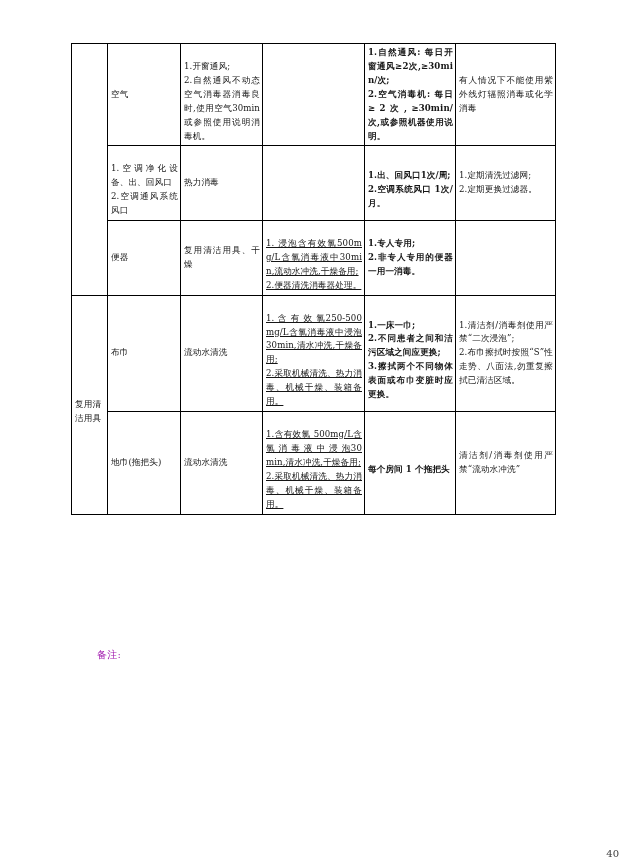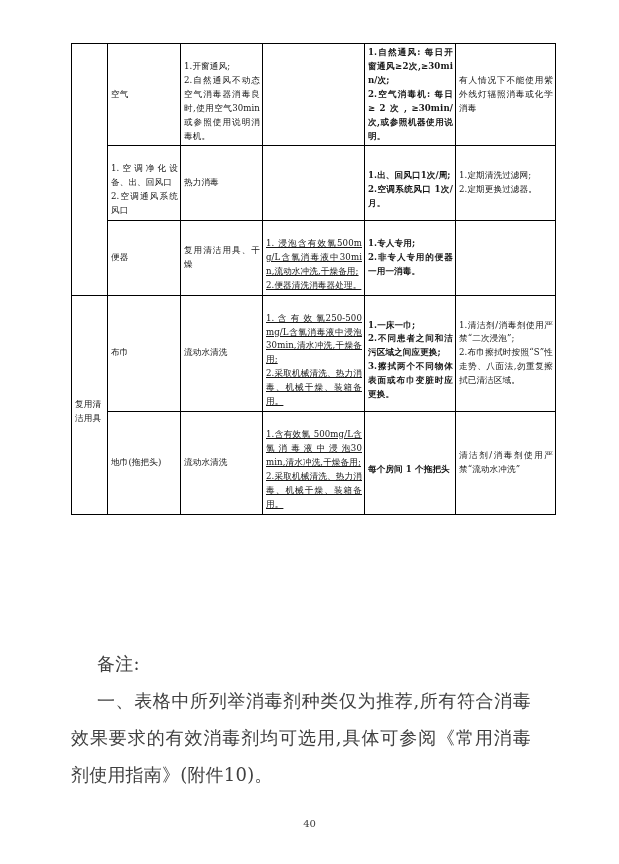--- a/index.html
+++ b/index.html
@@ -71,39 +71,39 @@
 
   
   .bleed { position: relative; }
 
   
   #notes {
     position: absolute;
     left: 71px;
     top: 645px;
     width: 460px;
-    font-size: 18px;
+    font-size: 10px;
     line-height: 2.06;
-    color: #404040;
+    color: #a21caf;
     font-family: "DejaVu Serif", "Liberation Serif", serif;
   }
   #notes .n-line {
     text-align: justify;
     text-align-last: left;
     letter-spacing: 0.2px;
   }
   #notes .indent2 { text-indent: 26px; }
 
   
   #page-number {
     position: absolute;
     left: 0;
-    top: 818px;
+    top: 848px;
     width: 619px;
-    text-align: center;
+    text-align: right;
     font-size: 10px;
     color: #3c3c3c;
     font-family: "DejaVu Serif", "Liberation Serif", serif;
   }
 </style>
 </head>
 <body>
 
 <div id="page">
 
@@ -158,18 +158,17 @@
         <td class="c-disin just bleed"><br>          1.含有效氯 500mg/L含 氯 消 毒 液 中 浸 泡30min,清水冲洗,干燥备用;<br>2.采取机械清洗、热力消毒、机械干燥、装箱备用。<br>        </td>
         <td class="c-freq just bleed"><br>          每个房间 1 个拖把头<br>        </td>
         <td class="c-note just">清洁剂/消毒剂使用严禁“流动水冲洗”</td>
       </tr>
 
     </tbody>
   </table>
 
   <div id="notes">
     <div class="n-line indent2">备注:</div>
-    <div class="n-line indent2">一、表格中所列举消毒剂种类仅为推荐,所有符合消毒效果要求的有效消毒剂均可选用,具体可参阅《常用消毒剂使用指南》(附件10)。</div>
   </div>
 
   <div id="page-number">40</div>
 
 </div>
 
 </body></html>

